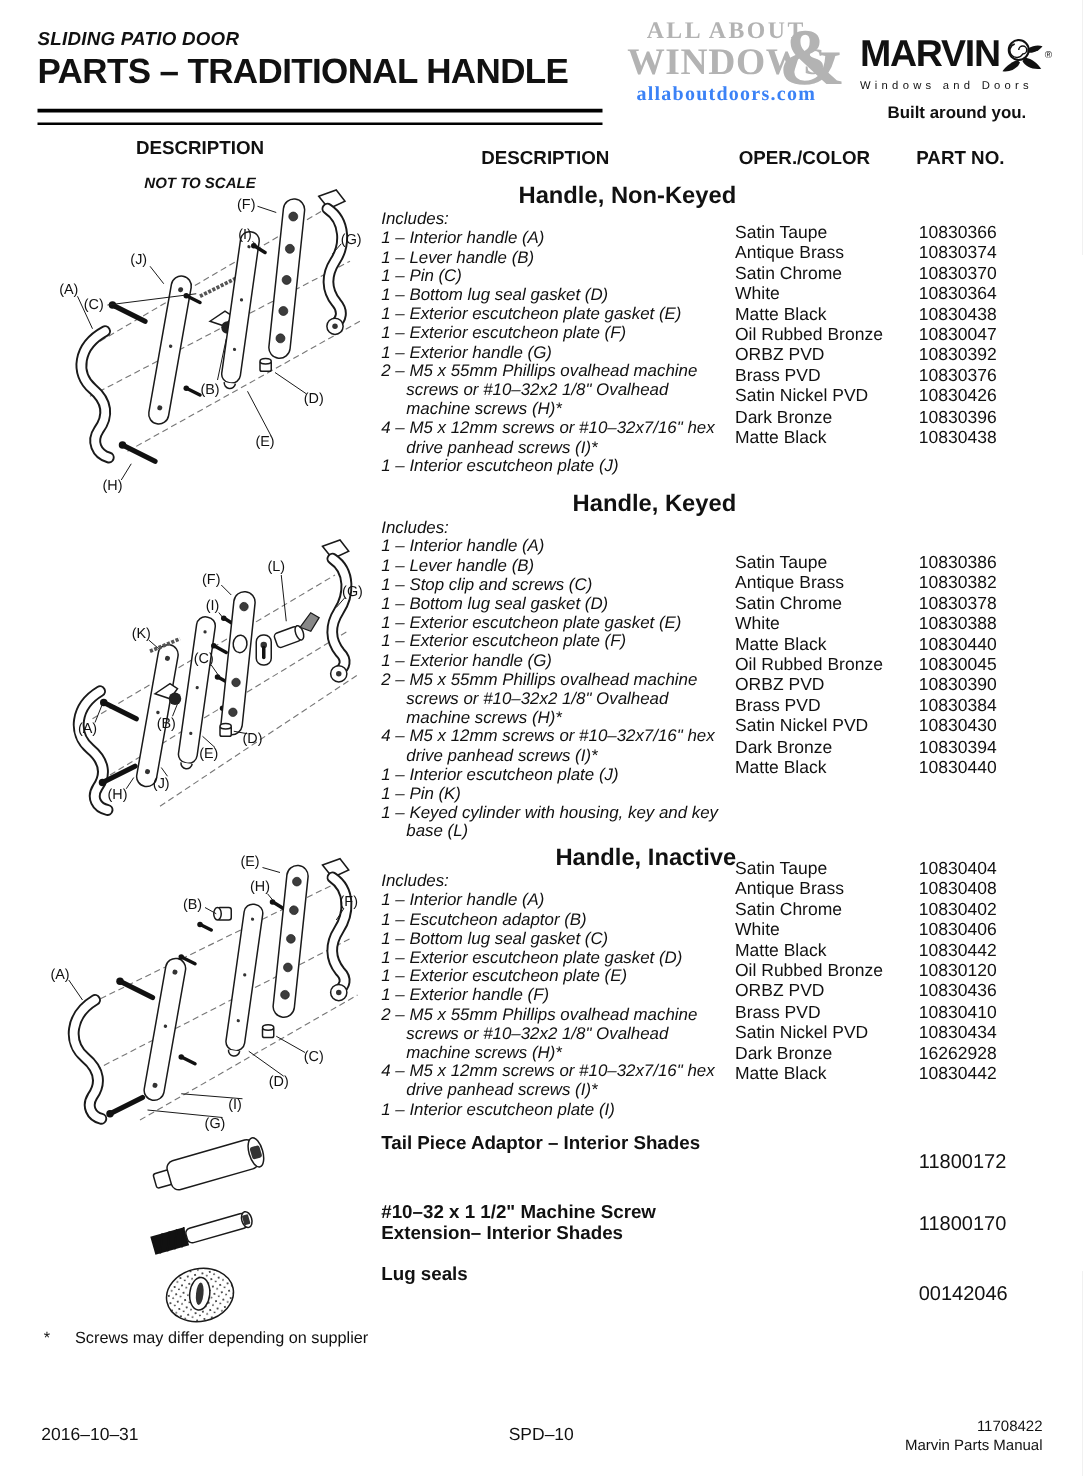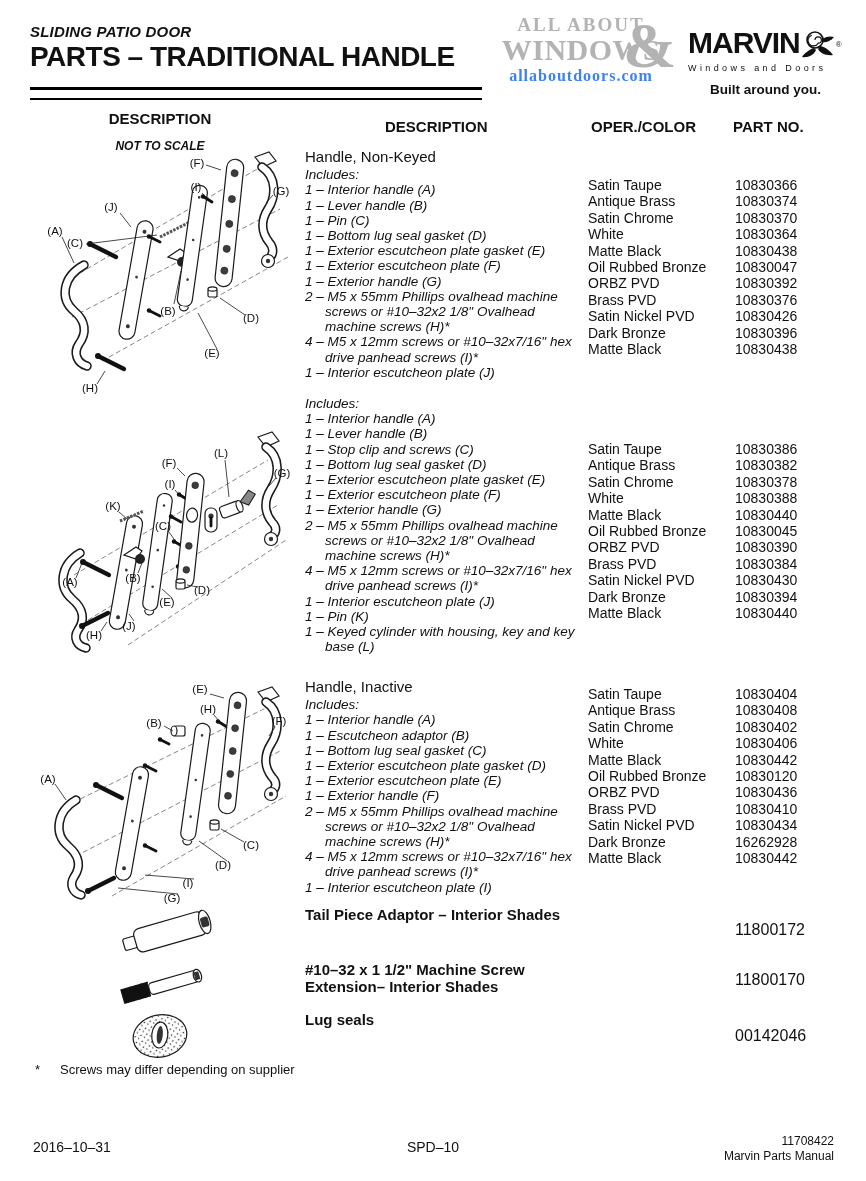--- a/index.html
+++ b/index.html
@@ -25,21 +25,21 @@
   .brand .tag{font-weight:bold;font-size:13.5px;margin-top:9px;margin-left:22px;}
   .brand .reg{font-size:8px;vertical-align:super;}
 
   
   .colhead{font-weight:bold;font-size:15px;}
   .ill-head{text-align:center;width:140px;}
   .ill-head .nts{font-weight:bold;font-style:italic;font-size:12px;margin-top:12px;}
 
   
   .sec{width:284px;font-size:13.5px;line-height:15.2px;}
-  .sec h3{font-size:15px;font-weight:normal;margin:0 0 3px 0;font-style:normal;}
+  .sec h3{font-size:19px;font-weight:bold;margin:0 0 3px 0;font-style:normal;text-align:right;}
   .sec .inc,.sec .item{font-style:italic;}
   .sec .item{padding-left:20px;text-indent:-20px;}
 
   
   .fins{width:250px;}
   .fin-row{display:flex;font-size:14px;line-height:16.4px;}
   .fin-color{width:147px;}
   .fin-part{width:100px;}
 
   .extra-title{font-weight:bold;font-size:15px;line-height:17px;width:260px;}
@@ -162,20 +162,21 @@
         <span class="fin-color">Dark Bronze</span>
         <span class="fin-part">10830396</span>
       </div>
     <div class="fin-row">
         <span class="fin-color">Matte Black</span>
         <span class="fin-part">10830438</span>
       </div>
   </div>
 
   <div class="abs sec" style="left:305px;top:396px;">
+    <h3>Handle, Keyed</h3>
     <div class="inc">Includes:</div>
     <div class="item">1 – Interior handle (A)</div>
     <div class="item">1 – Lever handle (B)</div>
     <div class="item">1 – Stop clip and screws (C)</div>
     <div class="item">1 – Bottom lug seal gasket (D)</div>
     <div class="item">1 – Exterior escutcheon plate gasket (E)</div>
     <div class="item">1 – Exterior escutcheon plate (F)</div>
     <div class="item">1 – Exterior handle (G)</div>
     <div class="item">2 – M5 x 55mm Phillips ovalhead machine screws or #10–32x2 1/8" Ovalhead machine screws (H)*</div>
     <div class="item">4 – M5 x 12mm screws or #10–32x7/16" hex drive panhead screws (I)*</div>

